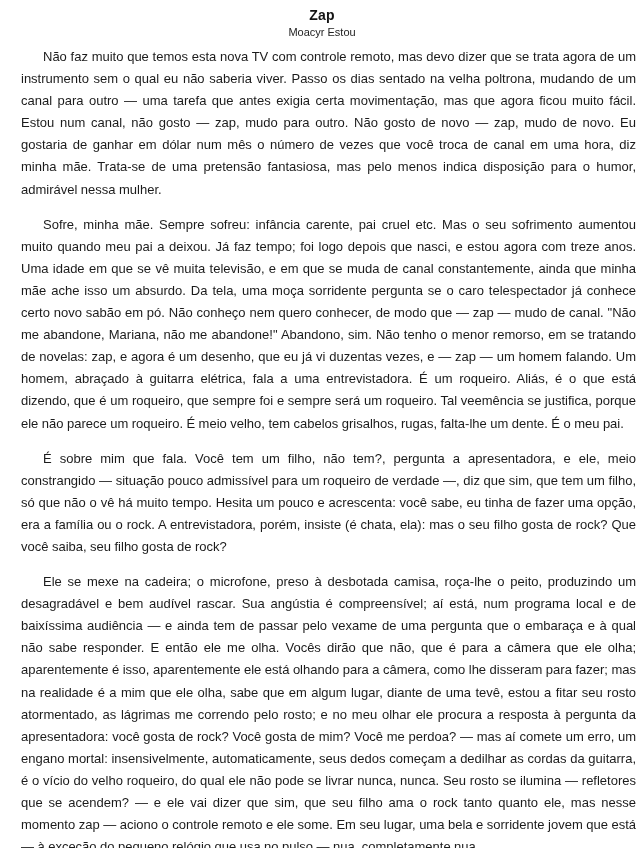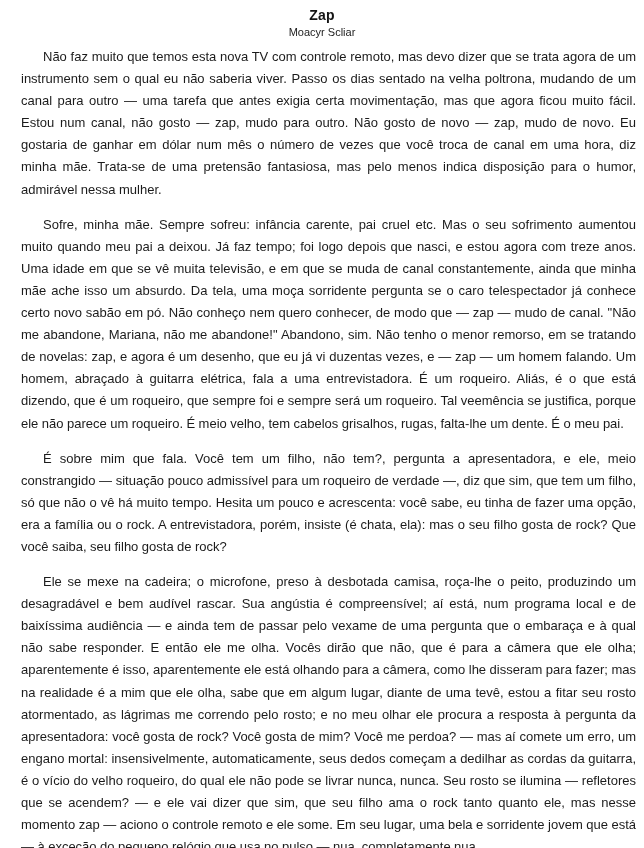--- a/index.html
+++ b/index.html
@@ -61,21 +61,21 @@
     margin-bottom: 0;
   }
 </style>
 </head>
 <body>
 
 <div class="page">
 
   <header class="doc-header">
     <h1 class="doc-title">Zap</h1>
-    <p class="doc-author">Moacyr Scliar</p>
+    <p class="doc-author">Moacyr Estou</p>
   </header>
 
   <main class="body-text">
     <p class="para">Não faz muito que temos esta nova TV com controle remoto, mas devo dizer que se trata agora de um instrumento sem o qual eu não saberia viver. Passo os dias sentado na velha poltrona, mudando de um canal para outro — uma tarefa que antes exigia certa movimentação, mas que agora ficou muito fácil. Estou num canal, não gosto — zap, mudo para outro. Não gosto de novo — zap, mudo de novo. Eu gostaria de ganhar em dólar num mês o número de vezes que você troca de canal em uma hora, diz minha mãe. Trata-se de uma pretensão fantasiosa, mas pelo menos indica disposição para o humor, admirável nessa mulher.</p>
     <p class="para">Sofre, minha mãe. Sempre sofreu: infância carente, pai cruel etc. Mas o seu sofrimento aumentou muito quando meu pai a deixou. Já faz tempo; foi logo depois que nasci, e estou agora com treze anos. Uma idade em que se vê muita televisão, e em que se muda de canal constantemente, ainda que minha mãe ache isso um absurdo. Da tela, uma moça sorridente pergunta se o caro telespectador já conhece certo novo sabão em pó. Não conheço nem quero conhecer, de modo que — zap — mudo de canal. "Não me abandone, Mariana, não me abandone!" Abandono, sim. Não tenho o menor remorso, em se tratando de novelas: zap, e agora é um desenho, que eu já vi duzentas vezes, e — zap — um homem falando. Um homem, abraçado à guitarra elétrica, fala a uma entrevistadora. É um roqueiro. Aliás, é o que está dizendo, que é um roqueiro, que sempre foi e sempre será um roqueiro. Tal veemência se justifica, porque ele não parece um roqueiro. É meio velho, tem cabelos grisalhos, rugas, falta-lhe um dente. É o meu pai.</p>
     <p class="para">É sobre mim que fala. Você tem um filho, não tem?, pergunta a apresentadora, e ele, meio constrangido — situação pouco admissível para um roqueiro de verdade —, diz que sim, que tem um filho, só que não o vê há muito tempo. Hesita um pouco e acrescenta: você sabe, eu tinha de fazer uma opção, era a família ou o rock. A entrevistadora, porém, insiste (é chata, ela): mas o seu filho gosta de rock? Que você saiba, seu filho gosta de rock?</p>
     <p class="para">Ele se mexe na cadeira; o microfone, preso à desbotada camisa, roça-lhe o peito, produzindo um desagradável e bem audível rascar. Sua angústia é compreensível; aí está, num programa local e de baixíssima audiência — e ainda tem de passar pelo vexame de uma pergunta que o embaraça e à qual não sabe responder. E então ele me olha. Vocês dirão que não, que é para a câmera que ele olha; aparentemente é isso, aparentemente ele está olhando para a câmera, como lhe disseram para fazer; mas na realidade é a mim que ele olha, sabe que em algum lugar, diante de uma tevê, estou a fitar seu rosto atormentado, as lágrimas me correndo pelo rosto; e no meu olhar ele procura a resposta à pergunta da apresentadora: você gosta de rock? Você gosta de mim? Você me perdoa? — mas aí comete um erro, um engano mortal: insensivelmente, automaticamente, seus dedos começam a dedilhar as cordas da guitarra, é o vício do velho roqueiro, do qual ele não pode se livrar nunca, nunca. Seu rosto se ilumina — refletores que se acendem? — e ele vai dizer que sim, que seu filho ama o rock tanto quanto ele, mas nesse momento zap — aciono o controle remoto e ele some. Em seu lugar, uma bela e sorridente jovem que está — à exceção do pequeno relógio que usa no pulso — nua, completamente nua.</p>
   </main>
 
 </div>

